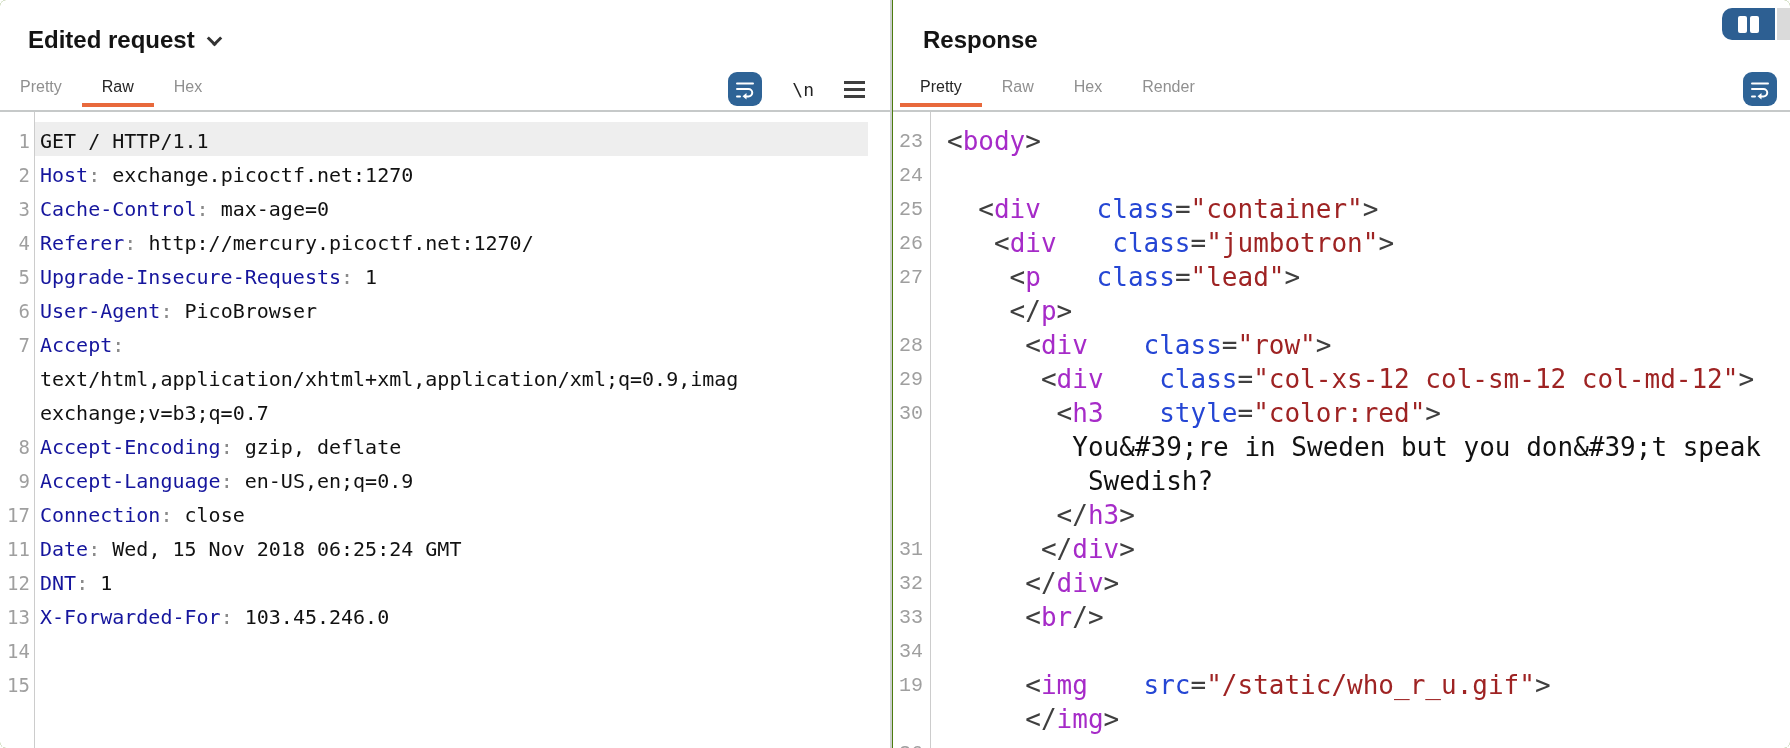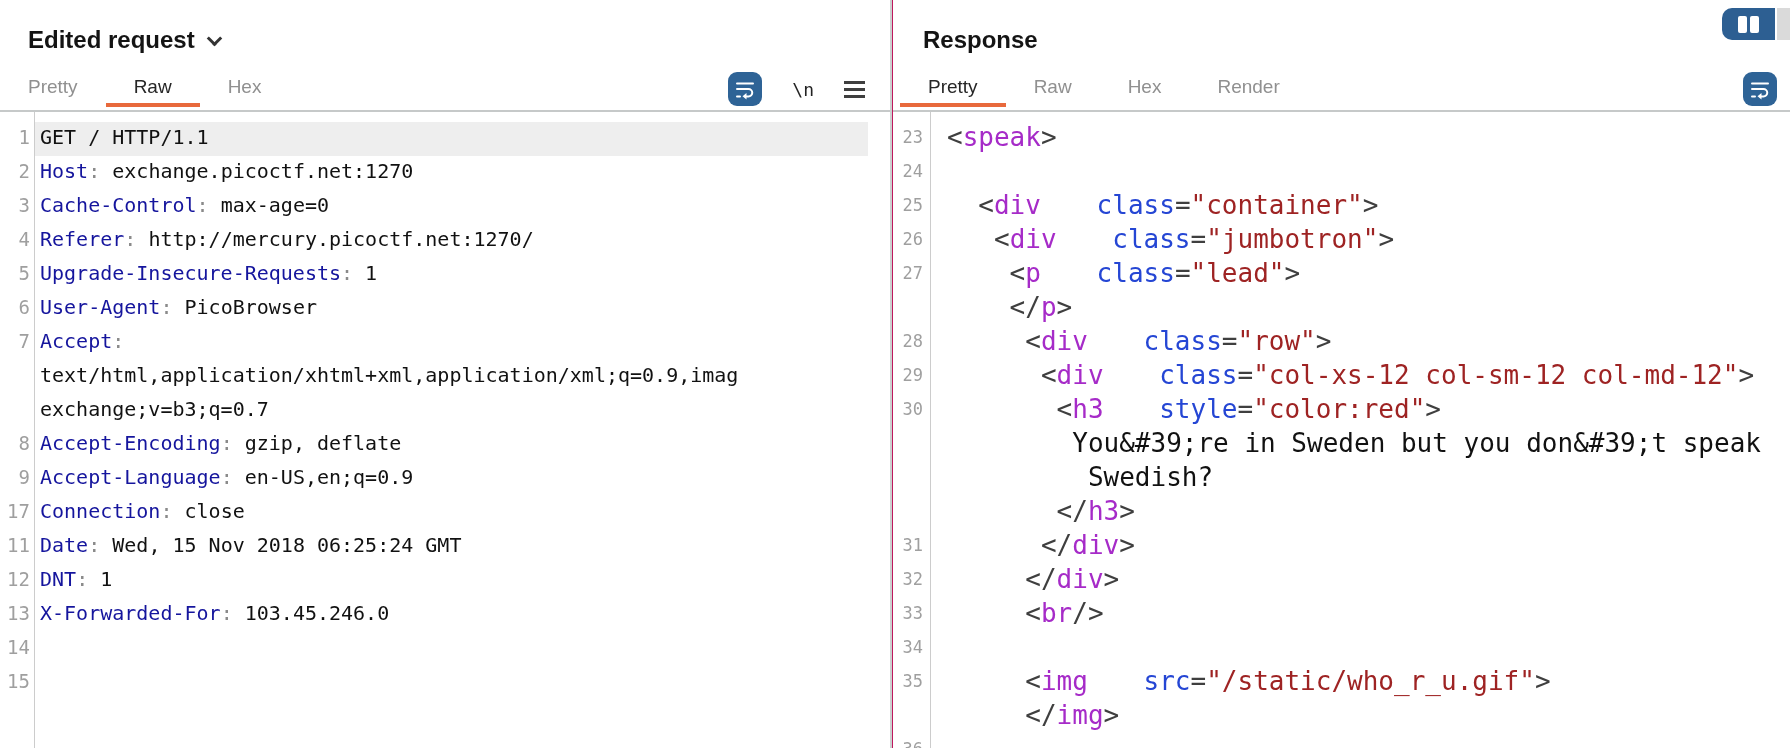--- a/index.html
+++ b/index.html
@@ -1,35 +1,35 @@
 <!DOCTYPE html>
 <html><head>
 <meta charset="utf-8">
 <style>
   * { margin:0; padding:0; box-sizing:border-box; }
   html,body { background:#ffffff; }
   body { width:1790px; height:748px; font-family:"Liberation Sans", sans-serif; overflow:hidden; }
-  .screen { position:relative; width:1790px; height:748px; background:#be185d; overflow:hidden; }
+  .screen { position:relative; width:1790px; height:748px; background:#4d7c0f; overflow:hidden;border-radius:6px; }
 
   .panel { position:absolute; top:0; height:748px; background:#fff; }
   .panel-left  { left:0; width:890px; }
   .panel-right { left:893px; width:1012px; }
   .v-divider { position:absolute; left:890px; top:0; width:2px; height:748px; background:#ccd0d0; }
 
   
   .panel-title { position:absolute; top:26px; font-size:24px; font-weight:bold; color:#141414;
                  display:flex; align-items:center; white-space:nowrap; }
   .panel-left  .panel-title { left:28px; }
   .panel-right .panel-title { left:30px; }
   .chev { width:11px; height:11px; border-left:3px solid #333; border-bottom:3px solid #333;
           transform:rotate(-45deg); display:inline-block; margin-left:14px; margin-top:-4px; }
 
   .tabs { position:absolute; top:70px; left:0; height:37px; display:flex; }
   .panel-right .tabs { left:7px; }
-  .tab { padding:0 28px; font-size:19px; color:#909090; display:flex; align-items:center;
+  .tab { padding:0 20px; font-size:16px; color:#909090; display:flex; align-items:center;
          border-bottom:4px solid transparent; height:37px; cursor:default; }
   .tab.active { color:#262626; border-bottom-color:#e8693c; }
 
   .hdr-rule { position:absolute; top:110px; left:0; right:0; height:2px; background:#c6c9c9; }
 
   
   .tools { position:absolute; top:71px; right:25px; height:36px; display:flex; align-items:center; }
   .wrap-btn { width:34px; height:34px; border-radius:9px; background:#2e6396;
               display:flex; align-items:center; justify-content:center; }
   .nl-btn { margin-left:30px; font-family:"DejaVu Sans Mono", monospace; font-size:18px; color:#222; }
@@ -45,27 +45,27 @@
   .ic-cols { display:flex; gap:3px; } .ic-cols i { width:9px; height:17px; background:#fff; border-radius:2px; }
   .ic-rows { display:flex; flex-direction:column; gap:3px; } .ic-rows i { width:21px; height:7px; background:#8e8e8e; border-radius:1px; }
   .ic-single i { display:block; width:19px; height:14px; background:#8e8e8e; border-radius:1px; }
 
   
   .gutter-line { position:absolute; top:112px; bottom:0; width:1px; background:#cccccc; }
   .panel-left  .gutter-line { left:34px; }
   .panel-right .gutter-line { left:37px; }
   .lines { position:absolute; top:122px; left:0; right:0; bottom:0; overflow:hidden;
            font-family:"DejaVu Sans Mono", monospace; }
-  .code-row { position:relative; z-index:0; height:34px; line-height:30px; white-space:pre; }
+  .code-row { position:relative; z-index:0; height:34px; line-height:39px; white-space:pre; }
   .code-row .ln { display:inline-block; width:30px; text-align:right; color:#9f9f9f; vertical-align:top; }
   .panel-left  .code-row { font-size:20px; }
   .panel-left  .code-row .ln { font-size:19px; }
   .panel-left  .code-row .code { margin-left:10px; }
   .panel-right .code-row { font-size:26px; }
-  .panel-right .code-row .ln { font-size:17px; }
+  .panel-right .code-row .ln { font-size:20px;font-family:Liberation Mono, monospace; }
   .panel-right .code-row .code { margin-left:24px; }
   .code-row.hl::before { content:""; position:absolute; left:35px; right:22px; top:0; bottom:0;
                          background:#eeeeee; z-index:-1; }
 
   
   .tk-h   { color:#15159d; }  
   .tk-p   { color:#8a8a8a; }  
   .tk-t   { color:#111111; }  
   .tk-br  { color:#3f3f3f; }  
   .tk-eq  { color:#3f3f3f; }  
@@ -170,35 +170,35 @@
       <div class="nl-btn">\n</div>
       <div class="menu-btn">
         <i></i>
           <i></i>
           <i></i>
       </div>
     </div>
     <div class="hdr-rule"></div>
     <div class="gutter-line"></div>
     <div class="lines" id="resp-lines">
-        <div class="code-row"><span class="ln">23</span><span class="code"><span class="tk-br">&lt;</span><span class="tk-tag">speak</span><span class="tk-br">&gt;</span></span></div>
+        <div class="code-row"><span class="ln">23</span><span class="code"><span class="tk-br">&lt;</span><span class="tk-tag">body</span><span class="tk-br">&gt;</span></span></div>
         <div class="code-row"><span class="ln">24</span><span class="code"></span></div>
         <div class="code-row"><span class="ln">25</span><span class="code"><span class="tk-br">  &lt;</span><span class="tk-tag">div</span><span class="tk-t"> </span><span class="tk-attr">class</span><span class="tk-eq">=</span><span class="tk-val">"container"</span><span class="tk-br">&gt;</span></span></div>
         <div class="code-row"><span class="ln">26</span><span class="code"><span class="tk-br">   &lt;</span><span class="tk-tag">div</span><span class="tk-t"> </span><span class="tk-attr">class</span><span class="tk-eq">=</span><span class="tk-val">"jumbotron"</span><span class="tk-br">&gt;</span></span></div>
         <div class="code-row"><span class="ln">27</span><span class="code"><span class="tk-br">    &lt;</span><span class="tk-tag">p</span><span class="tk-t"> </span><span class="tk-attr">class</span><span class="tk-eq">=</span><span class="tk-val">"lead"</span><span class="tk-br">&gt;</span></span></div>
         <div class="code-row"><span class="ln"></span><span class="code"><span class="tk-br">    &lt;/</span><span class="tk-tag">p</span><span class="tk-br">&gt;</span></span></div>
         <div class="code-row"><span class="ln">28</span><span class="code"><span class="tk-br">     &lt;</span><span class="tk-tag">div</span><span class="tk-t"> </span><span class="tk-attr">class</span><span class="tk-eq">=</span><span class="tk-val">"row"</span><span class="tk-br">&gt;</span></span></div>
         <div class="code-row"><span class="ln">29</span><span class="code"><span class="tk-br">      &lt;</span><span class="tk-tag">div</span><span class="tk-t"> </span><span class="tk-attr">class</span><span class="tk-eq">=</span><span class="tk-val">"col-xs-12 col-sm-12 col-md-12"</span><span class="tk-br">&gt;</span></span></div>
         <div class="code-row"><span class="ln">30</span><span class="code"><span class="tk-br">       &lt;</span><span class="tk-tag">h3</span><span class="tk-t"> </span><span class="tk-attr">style</span><span class="tk-eq">=</span><span class="tk-val">"color:red"</span><span class="tk-br">&gt;</span></span></div>
         <div class="code-row"><span class="ln"></span><span class="code"><span class="tk-t">        You&amp;#39;re in Sweden but you don&amp;#39;t speak</span></span></div>
         <div class="code-row"><span class="ln"></span><span class="code"><span class="tk-t">         Swedish?</span></span></div>
         <div class="code-row"><span class="ln"></span><span class="code"><span class="tk-br">       &lt;/</span><span class="tk-tag">h3</span><span class="tk-br">&gt;</span></span></div>
         <div class="code-row"><span class="ln">31</span><span class="code"><span class="tk-br">      &lt;/</span><span class="tk-tag">div</span><span class="tk-br">&gt;</span></span></div>
         <div class="code-row"><span class="ln">32</span><span class="code"><span class="tk-br">     &lt;/</span><span class="tk-tag">div</span><span class="tk-br">&gt;</span></span></div>
         <div class="code-row"><span class="ln">33</span><span class="code"><span class="tk-br">     &lt;</span><span class="tk-tag">br</span><span class="tk-br">/&gt;</span></span></div>
         <div class="code-row"><span class="ln">34</span><span class="code"></span></div>
-        <div class="code-row"><span class="ln">35</span><span class="code"><span class="tk-br">     &lt;</span><span class="tk-tag">img</span><span class="tk-t"> </span><span class="tk-attr">src</span><span class="tk-eq">=</span><span class="tk-val">"/static/who_r_u.gif"</span><span class="tk-br">&gt;</span></span></div>
+        <div class="code-row"><span class="ln">19</span><span class="code"><span class="tk-br">     &lt;</span><span class="tk-tag">img</span><span class="tk-t"> </span><span class="tk-attr">src</span><span class="tk-eq">=</span><span class="tk-val">"/static/who_r_u.gif"</span><span class="tk-br">&gt;</span></span></div>
         <div class="code-row"><span class="ln"></span><span class="code"><span class="tk-br">     &lt;/</span><span class="tk-tag">img</span><span class="tk-br">&gt;</span></span></div>
         <div class="code-row"><span class="ln">36</span><span class="code"></span></div>
       </div>
   </div>
 
 </div>
 
 </body></html>

